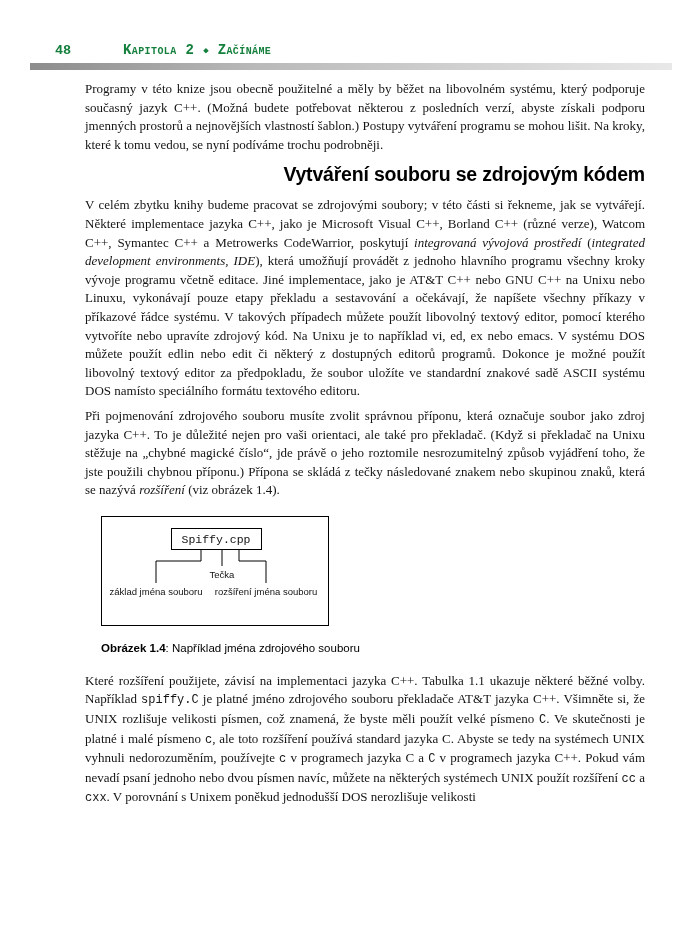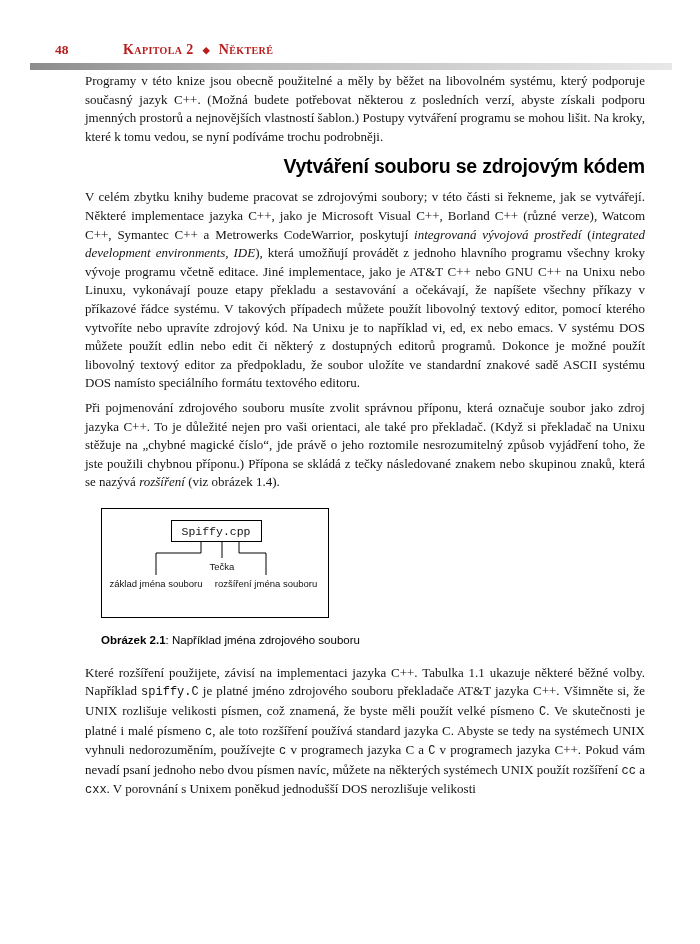--- a/index.html
+++ b/index.html
@@ -12,34 +12,34 @@
     color: #141414;
     font-family: "Liberation Serif", serif;
     overflow: hidden;
   }
   
   .page-header { padding-top: 42px; }
   .header-row {
     display: flex;
     align-items: baseline;
     padding-left: 55px;
-    font-family: Liberation Serif, serif;
+    font-family: Liberation Mono, monospace;
     font-weight: bold;
-    color: #b91c1c;
+    color: #15803d;
   }
   .page-number { font-size: 13.5px; width: 68px; }
   .sc { font-variant: small-caps; font-size: 14px; letter-spacing: 0.4px; }
   .diamond { font-size: 9px; margin: 0 9px; position: relative; top: -1px; }
   .header-rule {
     height: 7px;
     margin: 5px 28px 0 30px;
     background: linear-gradient(to right, #8c8c8c, #b9b9b9 35%, #e8e8e8);
   }
   
-  .content { padding: 2px 55px 0 85px; }
+  .content { padding: 10px 55px 0 85px; }
   .body-text {
     margin: 0 0 6px 0;
     font-size: 13px;
     line-height: 18.6px;
     text-align: justify;
   }
   .run-i { font-style: italic; margin-top: 24px; }
   .run-m { font-family: Liberation Mono, monospace; font-size: 12px; }
   .section-heading {
     margin: 9px 0 10px 0;
@@ -67,21 +67,21 @@
 </head>
 <body>
 
 <div class="page">
 
   <header class="page-header">
     <div class="header-row">
       <span class="page-number">48</span>
       <span class="sc">Kapitola 2</span>
       <span class="diamond">◆</span>
-      <span class="sc">Některé</span>
+      <span class="sc">Začínáme</span>
     </div>
     <div class="header-rule"></div>
   </header>
 
   <main class="content">
 
     <p class="body-text"><span>Programy v této knize jsou obecně použitelné a měly by běžet na libovolném systému, který podporuje současný jazyk C++. (Možná budete potřebovat některou z posledních verzí, abyste získali podporu jmenných prostorů a nejnovějších vlastností šablon.) Postupy vytváření programu se mohou lišit. Na kroky, které k tomu vedou, se nyní podíváme trochu podrobněji.</span></p>
 
     <h1 class="section-heading">Vytváření souboru se zdrojovým kódem</h1>
 
@@ -95,20 +95,20 @@
         <rect x="70.5" y="12.5" width="90" height="21" fill="#ffffff" stroke="#000000"></rect>
         <text x="115" y="27" text-anchor="middle" class="fig-mono">Spiffy.cpp</text>
         <path d="M100 34 V 45 H 55 V 67" class="fig-line"></path>
         <path d="M121 34 V 50" class="fig-line"></path>
         <path d="M138 34 V 45 H 165 V 67" class="fig-line"></path>
         <text x="121" y="62" text-anchor="middle" class="fig-label">Tečka</text>
         <text x="55" y="79" text-anchor="middle" class="fig-label">základ jména souboru</text>
         <text x="165" y="79" text-anchor="middle" class="fig-label">rozšíření jména souboru</text>
       </svg>
       <figcaption class="figure-caption">
-        <span class="caption-label">Obrázek 2.1</span><span class="caption-text">: Například jména zdrojového souboru</span>
+        <span class="caption-label">Obrázek 1.4</span><span class="caption-text">: Například jména zdrojového souboru</span>
       </figcaption>
     </figure>
 
     <p class="body-text"><span>Které rozšíření použijete, závisí na implementaci jazyka C++. Tabulka 1.1 ukazuje některé běžné volby. Například </span><span class="run-m">spiffy.C</span><span> je platné jméno zdrojového souboru překladače AT&amp;T jazyka C++. Všimněte si, že UNIX rozlišuje velikosti písmen, což znamená, že byste měli použít velké písmeno </span><span class="run-m">C</span><span>. Ve skutečnosti je platné i malé písmeno </span><span class="run-m">c</span><span>, ale toto rozšíření používá standard jazyka C. Abyste se tedy na systémech UNIX vyhnuli nedorozuměním, používejte </span><span class="run-m">c</span><span> v programech jazyka C a </span><span class="run-m">C</span><span> v programech jazyka C++. Pokud vám nevadí psaní jednoho nebo dvou písmen navíc, můžete na některých systémech UNIX použít rozšíření </span><span class="run-m">cc</span><span> a </span><span class="run-m">cxx</span><span>. V porovnání s Unixem poněkud jednodušší DOS nerozlišuje velikosti</span></p>
 
   </main>
 </div>
 
 </body></html>

